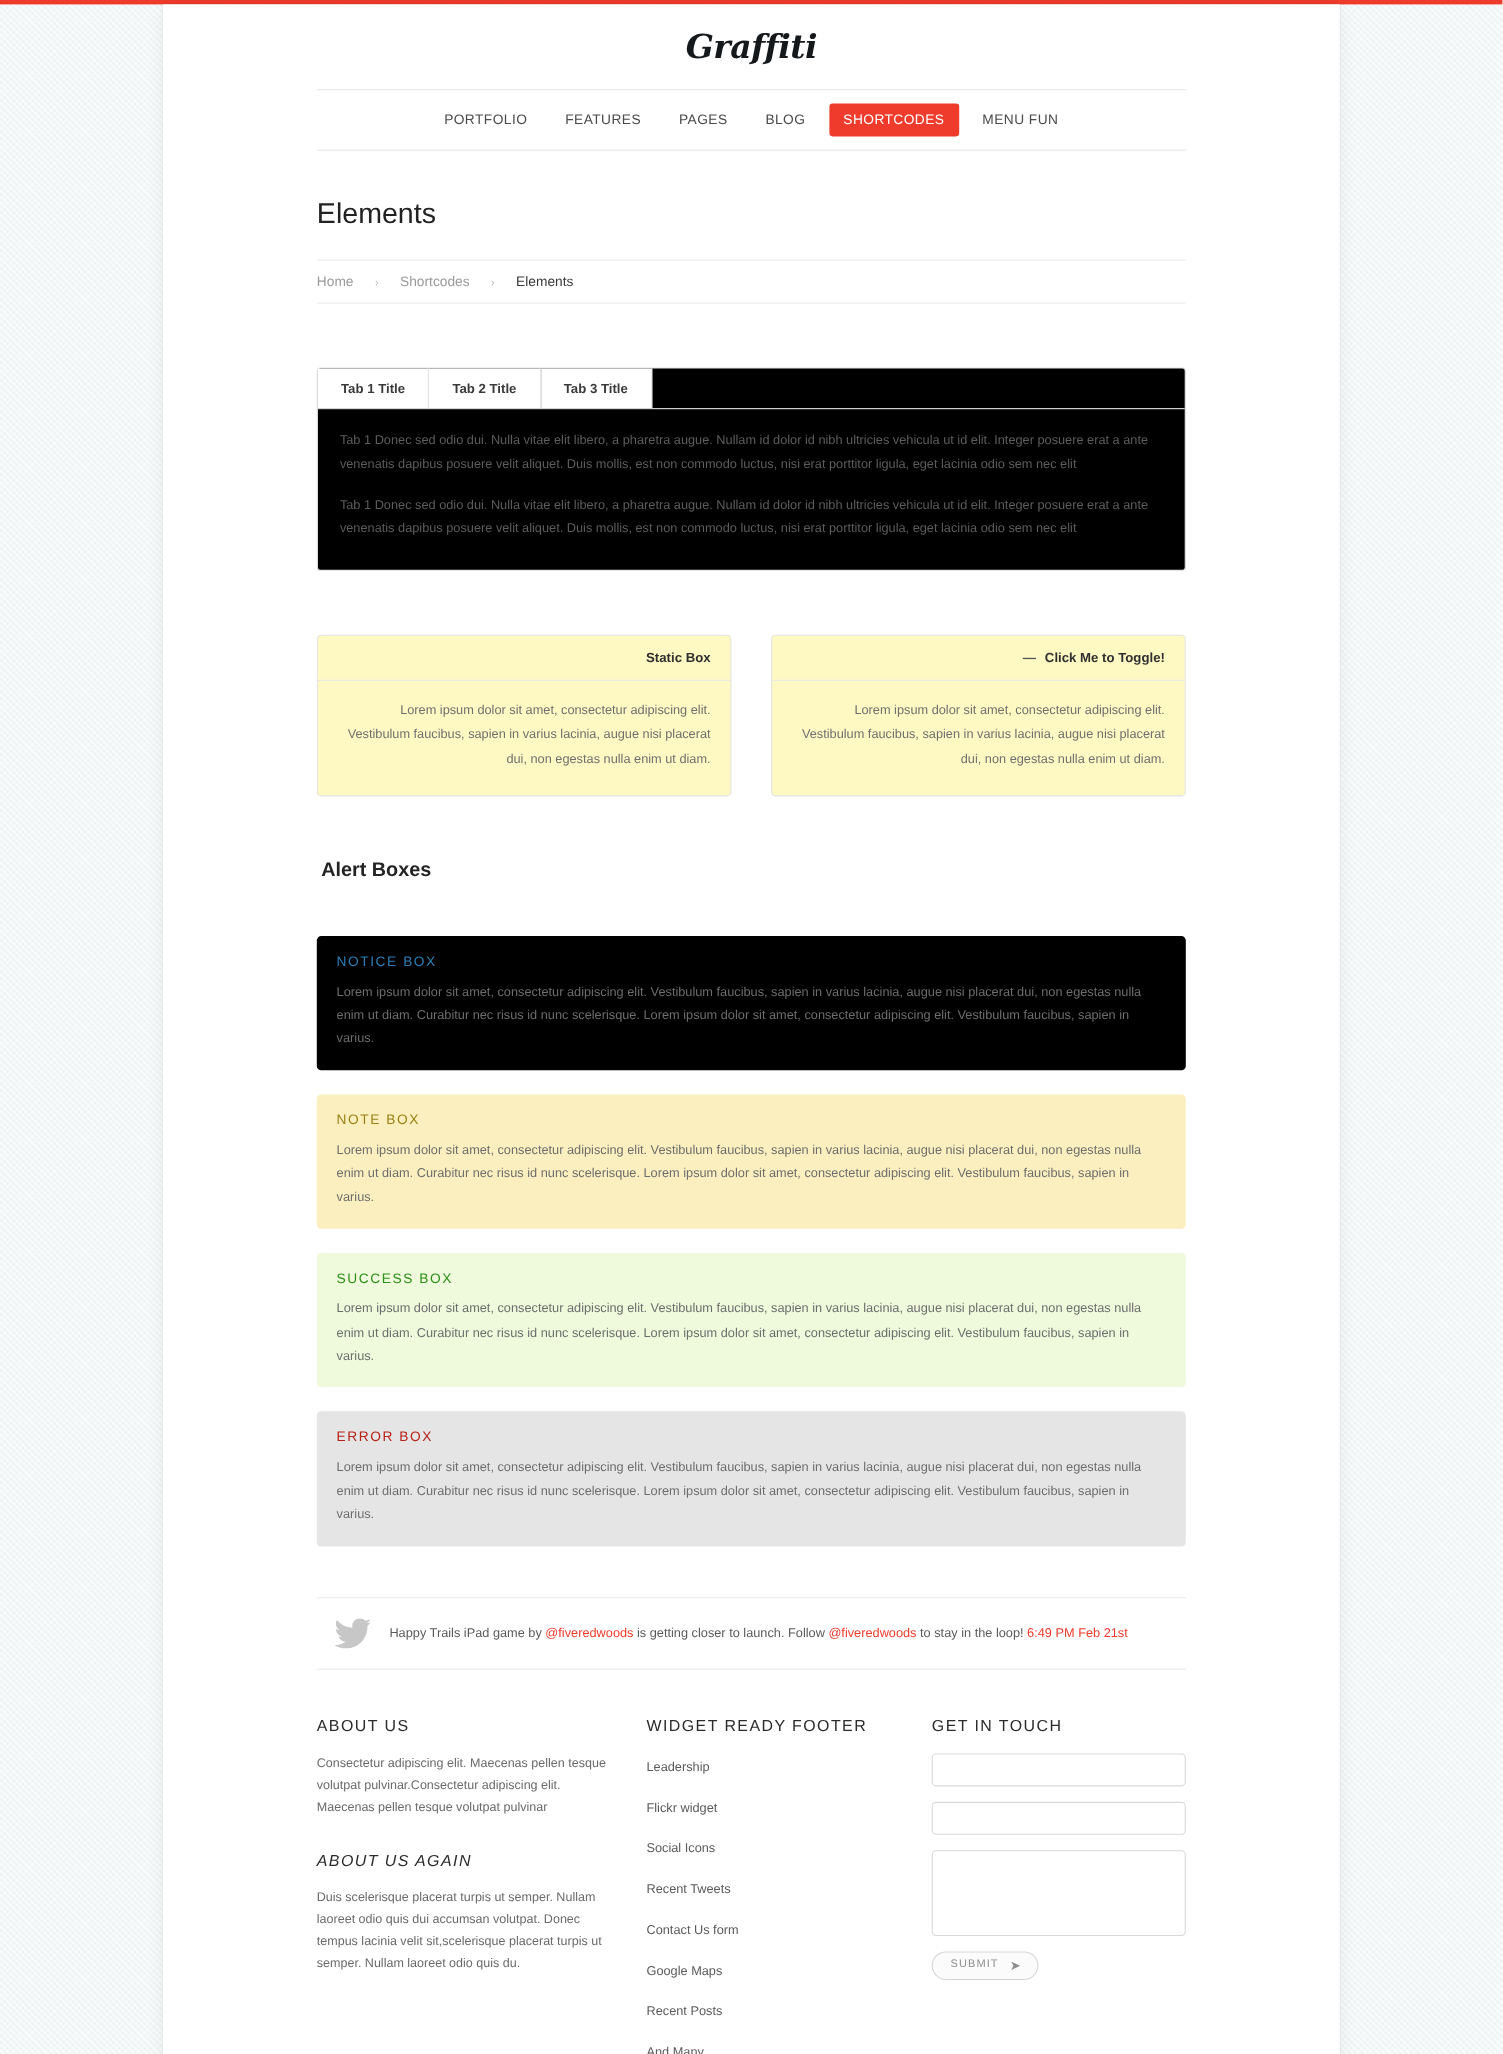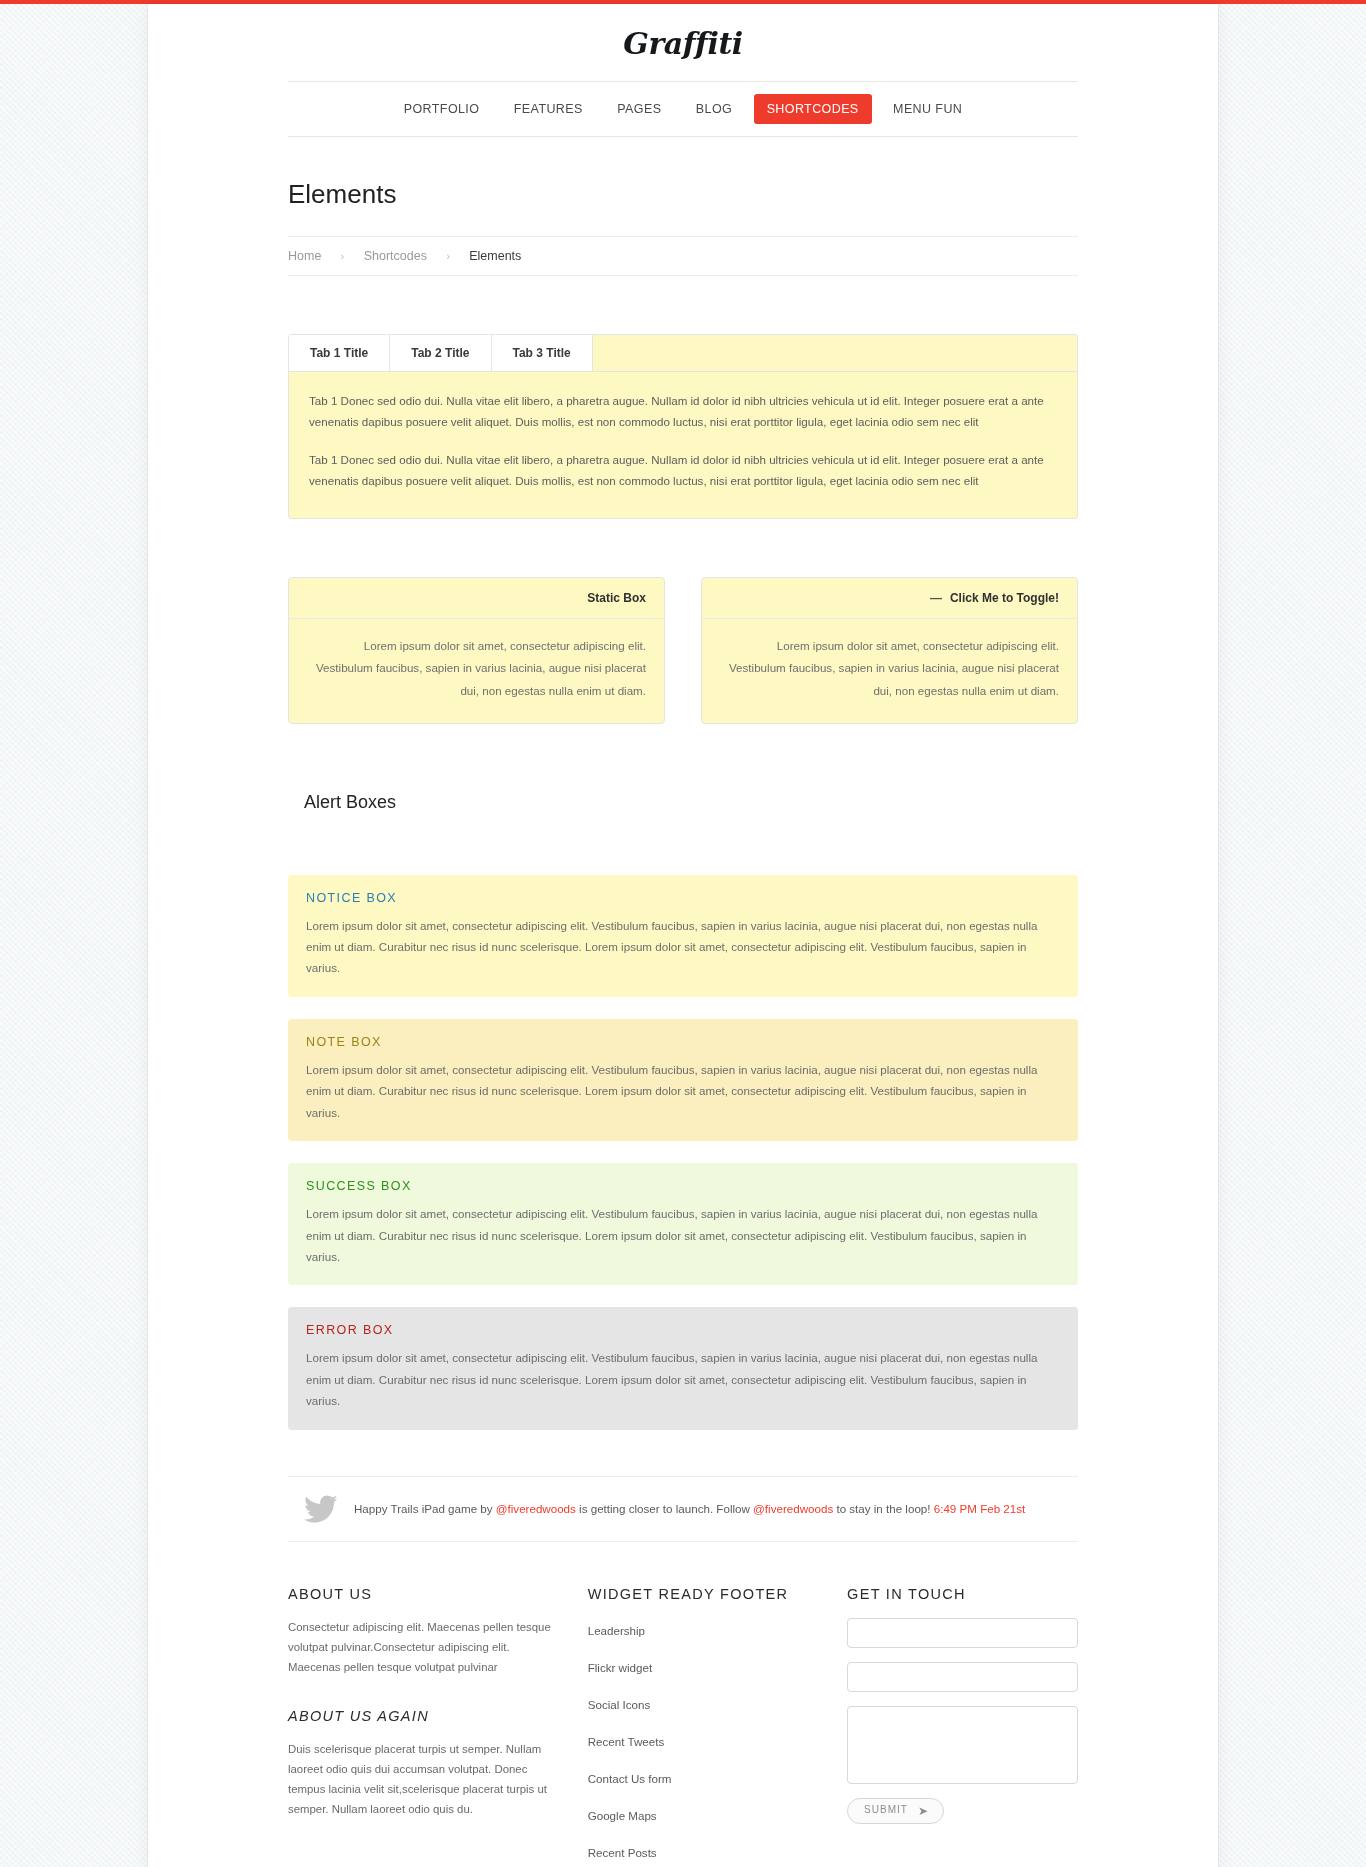--- a/index.html
+++ b/index.html
@@ -71,21 +71,21 @@
   }
   .crumbs a { color:#9a9a9a; text-decoration:none; }
   .crumbs .sep { margin:0 16px; font-size:10px; color:#b7b7b7; }
   .crumbs .current { color:#3a3a3a; }
 
   
   .section-gap { height:58px; }
   .tabs {
     border:1px solid #e4e4e4;
     border-radius:3px;
-    background:#fef9c3;
+    background:#000000;
   }
   .tabs-nav { display:flex; border-bottom:1px solid #e4e4e4; }
   .tab {
     padding:11px 21px;
     font-size:12px;
     font-weight:bold;
     color:#3a3a3a;
     border-right:1px solid #e4e4e4;
     cursor:pointer;
     background:#fff;
@@ -126,43 +126,43 @@
   .box-body {
     padding:16px 18px 20px;
     font-size:11.6px;
     line-height:1.95;
     color:#6f6f6f;
   }
 
   
   .sub-title {
     font-size:18px;
-    font-weight:normal;
+    font-weight:bold;
     color:#242424;
-    margin:16px;
+    margin:4px;
     padding:52px 0 0;
   }
   .alert {
     border-radius:4px;
     padding:16px 18px 18px;
     margin-top:22px;
   }
   .alert-title {
     font-size:12.5px;
     letter-spacing:1.4px;
     margin:0 0 10px;
     font-weight:normal;
   }
   .alert-body {
     font-size:11.6px;
     line-height:1.85;
     color:#6d6d6d;
     margin:0;
   }
-  .alert.notice  { background:#fef9c3; }
+  .alert.notice  { background:#000000; }
   .alert.notice  .alert-title { color:#2b7eb5; }
   .alert.note    { background:#fcefbf; }
   .alert.note    .alert-title { color:#9a8316; }
   .alert.success { background:#eefadb; }
   .alert.success .alert-title { color:#2f8f1a; }
   .alert.error   { background:#e5e5e5; }
   .alert.error   .alert-title { color:#b5231b; }
 
   
   .tweet-wrap {

